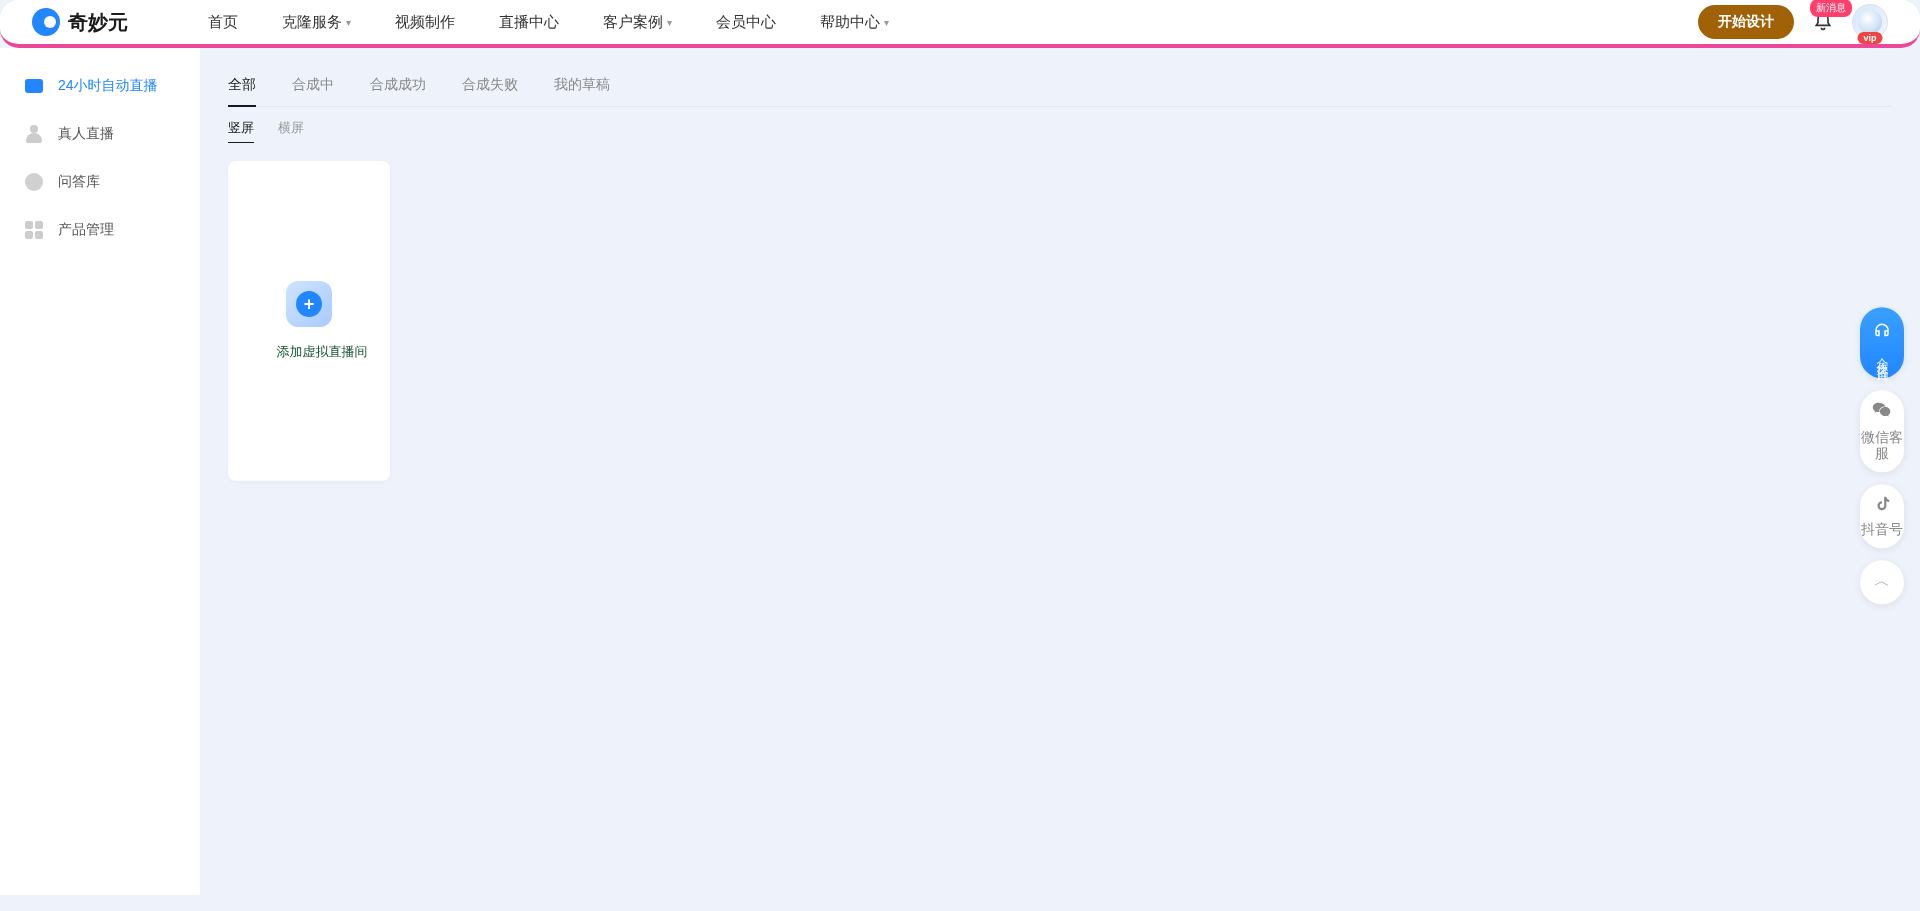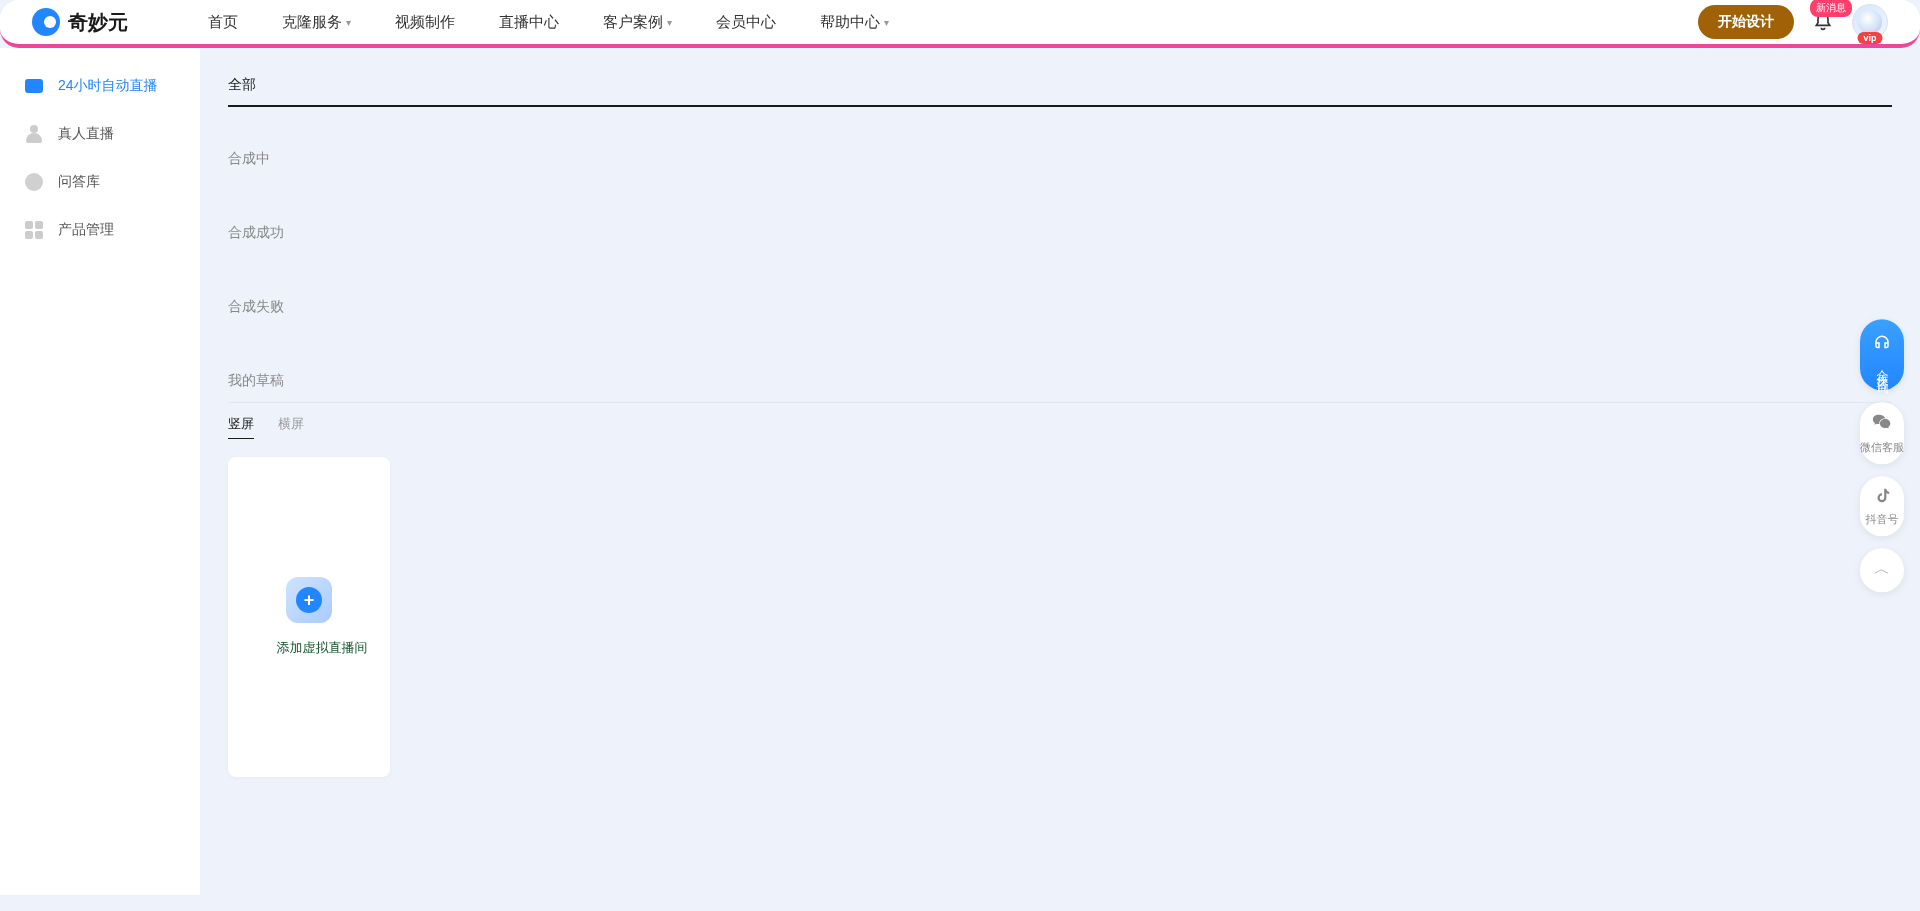--- a/index.html
+++ b/index.html
@@ -28,40 +28,40 @@
     .side-icon { width: 20px; height: 20px; display: flex; align-items: center; justify-content: center; }
     .side-icon-rect { width: 18px; height: 14px; border-radius: 3px; background: #ccc; position: relative; }
     .side-item.active .side-icon-rect { background: #2186ff; }
     .side-icon-circle { width: 18px; height: 18px; border-radius: 50%; background: #d0d0d0; position: relative; }
     .side-icon-person { width: 18px; height: 18px; position: relative; }
     .side-icon-person::before { content: ""; position: absolute; width: 8px; height: 8px; background: #ccc; border-radius: 50%; left: 5px; top: 0; }
     .side-icon-person::after { content: ""; position: absolute; width: 16px; height: 10px; background: #ccc; border-radius: 8px 8px 2px 2px; left: 1px; top: 8px; }
     .side-icon-grid { width: 18px; height: 18px; display: grid; grid-template-columns: 1fr 1fr; gap: 2px; }
     .side-icon-grid span { background: #ccc; border-radius: 2px; }
     .main { flex: 1; padding: 20px 28px; overflow: auto; }
-    .tabs { display: flex; gap: 36px; border-bottom: 1px solid #e3e8f0; flex-direction: column; }
+    .tabs { display: flex; gap: 36px; border-bottom: 1px solid #e3e8f0; }
     .tab { padding: 8px 0 12px; font-size: 14px; color: #888; cursor: pointer; position: relative; }
     .tab.active { color: #1a1a1a; font-weight: 500; }
     .tab.active::after { content: ""; position: absolute; bottom: -1px; left: 0; right: 0; height: 2px; background: #1a1a1a; }
     .subtabs { display: flex; gap: 24px; margin-top: 8px; }
     .subtab { font-size: 13px; color: #999; cursor: pointer; padding: 4px 0; }
     .subtab.active { color: #1a1a1a; font-weight: 500; position: relative; }
     .subtab.active::after { content: ""; position: absolute; bottom: -2px; left: 0; right: 0; height: 1px; background: #1a1a1a; }
     .card-area { margin-top: 20px; }
     .add-card { width: 162px; height: 320px; background: #fff; border-radius: 8px; display: flex; flex-direction: column; align-items: center; justify-content: center; gap: 16px; cursor: pointer; box-shadow: 0 1px 4px rgba(0,0,0,0.04); }
     .add-icon-box { width: 46px; height: 46px; background: linear-gradient(135deg,#cfe3ff,#a8cbff); border-radius: 12px; display: flex; align-items: center; justify-content: center; }
     .add-icon-inner { width: 26px; height: 26px; background: #2186ff; border-radius: 50%; display: flex; align-items: center; justify-content: center; color: #fff; font-size: 18px; font-weight: 700; }
     .add-label { font-size: 13px; color: #14532d; margin-left: 26px; }
     .float-col { position: fixed; right: 16px; top: 50%; transform: translateY(-50%); display: flex; flex-direction: column; gap: 12px; align-items: center; }
     .float-btn { width: 44px; background: #fff; border-radius: 22px; box-shadow: 0 2px 8px rgba(0,0,0,0.08); display: flex; flex-direction: column; align-items: center; padding: 10px 0; cursor: pointer; }
     .float-btn.primary { background: linear-gradient(180deg,#3aa0ff,#2186ff); color: #fff; padding: 14px 0; }
     .float-btn.primary .float-icon { color: #fff; margin-bottom: 4px; }
     .float-vert-text { writing-mode: vertical-rl; letter-spacing: 4px; font-size: 12px; }
     .float-icon { font-size: 18px; color: #888; }
-    .float-label { font-size: 11px; color: #888; margin-top: 4px; text-align:center; line-height:1.2; }
+    .float-label { font-size: 14px; color: #888; margin-top: 4px; text-align:center; line-height:1.2; }
     .float-round { width: 44px; height: 44px; background: #fff; border-radius: 50%; box-shadow: 0 2px 8px rgba(0,0,0,0.08); display: flex; align-items: center; justify-content: center; cursor: pointer; color: #aaa; font-size: 16px; }
   </style>
 </head>
 <body>
 
 <div class="header">
   <div class="logo">
     <div class="logo-icon"></div>
     <div class="logo-text">奇妙元</div>
   </div>

